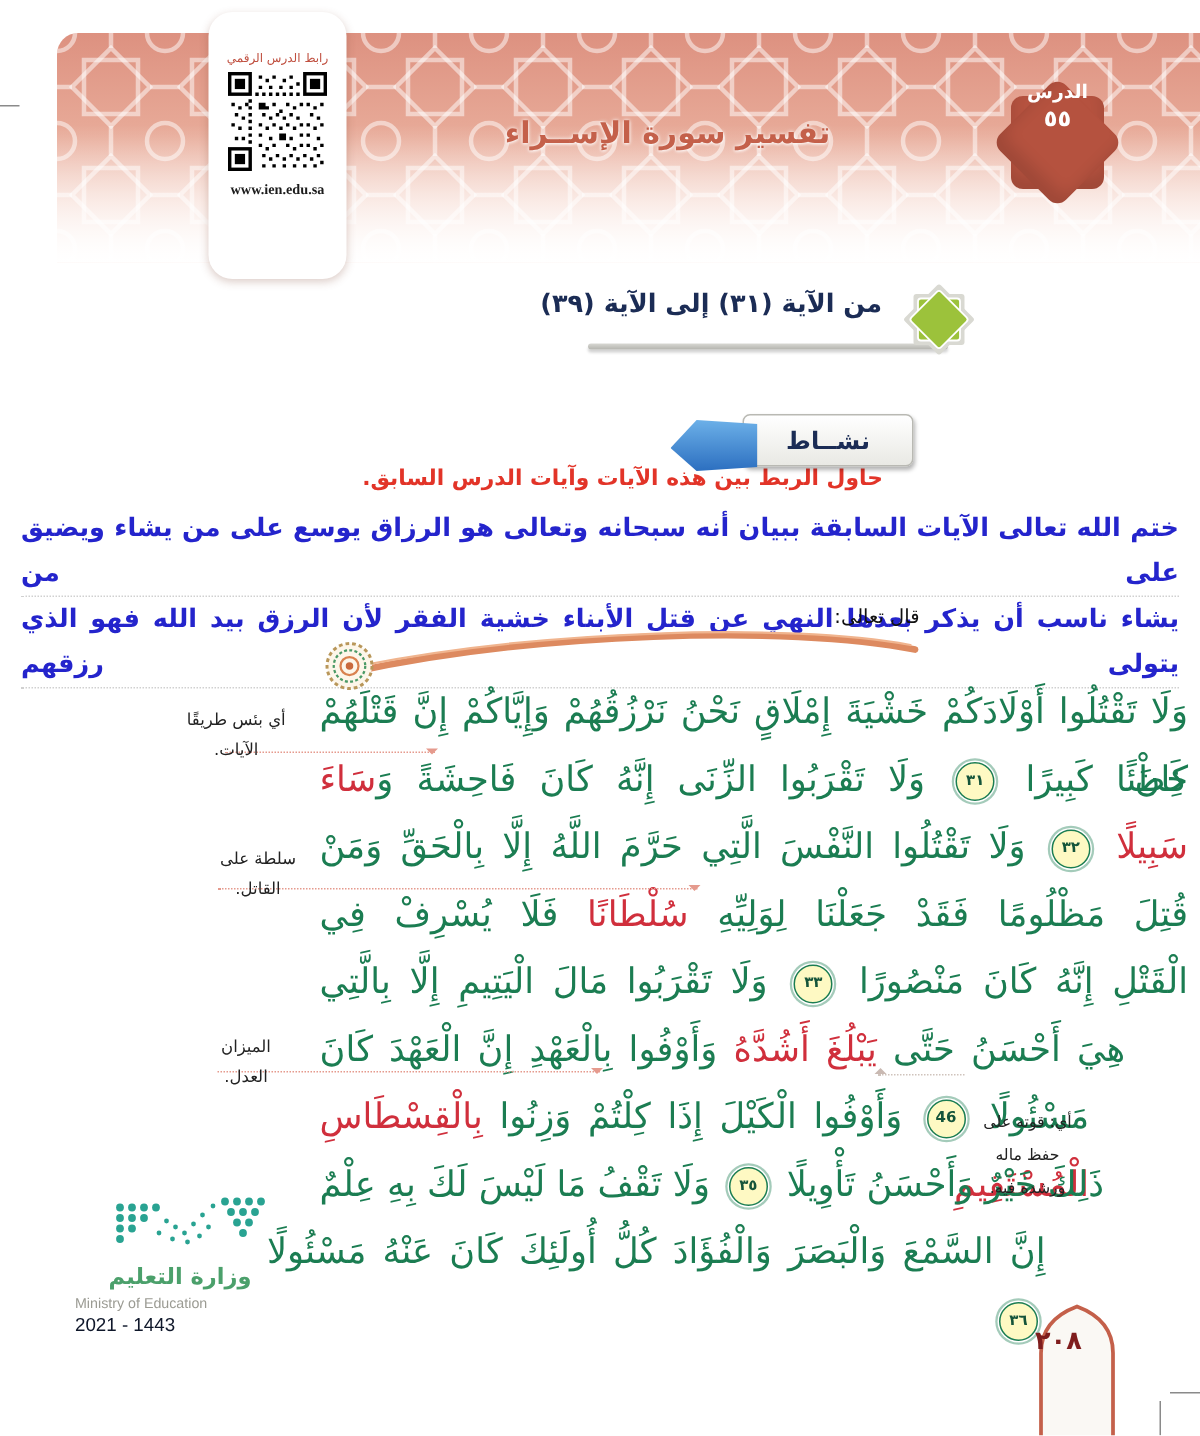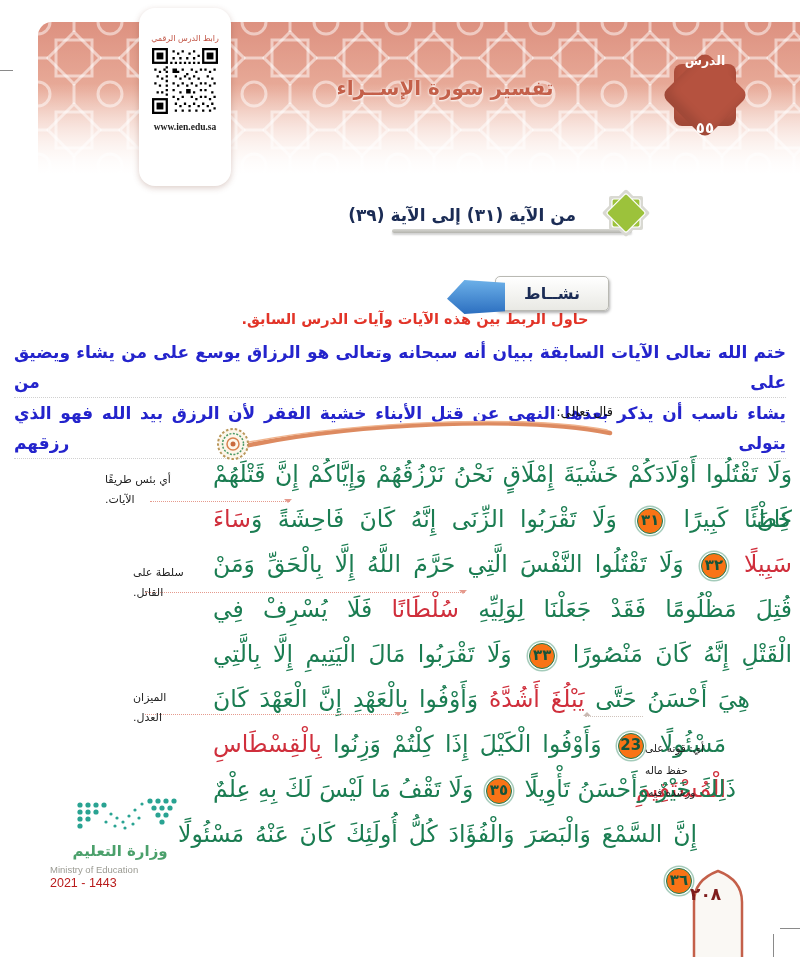--- a/index.html
+++ b/index.html
@@ -20,26 +20,26 @@
 
   .page-title{position:absolute;left:300px;top:76px;width:290px;text-align:center;direction:rtl;
               font-size:20px;font-weight:bold;color:#c4604a;z-index:4;
               text-shadow:0 0 3px rgba(255,255,255,.9),0 1px 2px rgba(255,255,255,.8);}
 
   .lesson-badge{position:absolute;left:663px;top:53px;width:84px;height:84px;z-index:4;}
   .lesson-badge .sq{position:absolute;left:11px;top:11px;width:62px;height:62px;background:#b5523f;
                     border-radius:8px;box-shadow:inset 0 -8px 10px rgba(0,0,0,.12);}
   .lesson-badge .sq.r45{transform:rotate(45deg);}
   .lesson-badge .txt{position:absolute;inset:0;display:flex;flex-direction:column;align-items:center;
-                     justify-content:space-between;color:#fff;direction:rtl;z-index:2;}
+                     justify-content:flex-start;color:#fff;direction:rtl;z-index:2;}
   .lesson-badge .l1{font-size:12.5px;font-weight:bold;}
   .lesson-badge .l2{font-size:15px;font-weight:bold;margin-top:2px;}
 
   
-  .sec-head{position:absolute;top:189px;right:150px;display:flex;direction:rtl;align-items:center;gap:26px;z-index:3;}
+  .sec-head{position:absolute;top:189px;right:150px;display:flex;direction:rtl;align-items:flex-start;gap:14px;z-index:3;}
   .sec-head .txt{font-size:17px;font-weight:bold;color:#1b2c55;margin-top:4px;}
   .sec-bar{position:absolute;top:229px;right:168px;width:240px;height:4px;background:linear-gradient(#d8d8d3,#b4b4ae);
            border-radius:2px;box-shadow:0 2px 2px rgba(0,0,0,.18);}
 
   
   .act-box{position:absolute;left:495px;top:276px;width:112px;height:33px;
            background:linear-gradient(#ffffff,#e9e9e4);border:1px solid #b9b9b3;border-radius:5px;
            box-shadow:1px 2px 3px rgba(0,0,0,.3);display:flex;align-items:center;justify-content:center;
            font-size:16px;font-weight:bold;color:#1b2c55;direction:rtl;z-index:2;}
   .act-arrow{position:absolute;left:447px;top:280px;width:58px;height:34px;z-index:3;
@@ -60,45 +60,45 @@
   .ornament{position:absolute;left:205px;top:416px;width:410px;height:46px;}
   .quran{position:absolute;left:213px;right:8px;top:452px;direction:rtl;}
   .qline{font-size:23.5px;line-height:45px;height:45px;color:#1b7d52;text-align:justify;
          text-align-last:justify;overflow:visible;}
   .qline .qred{color:#d02f3c;}
   .qline-6{padding-right:42px;}
   .qline-7{padding-right:66px;}
   .qline-8{padding-right:56px;}
   .qline-9{padding-right:95px;margin-left:-35px;}
   .vnum{display:inline-flex;align-items:center;justify-content:center;width:24px;height:24px;
-        border:1.5px solid #1b7d52;border-radius:50%;font-size:15px;font-weight:bold;color:#14543a;
-        margin:0 5px;vertical-align:middle;background:#f97316;
+        border:1.5px solid #1b7d52;border-radius:50%;font-size:10px;font-weight:bold;color:#14543a;
+        margin:0 5px;vertical-align:middle;background:#fef9c3;
         box-shadow:0 0 0 1px #fff,0 0 0 2.5px rgba(27,125,82,.4);}
 
-  .ann{position:absolute;direction:rtl;font-size:11px;color:#222;line-height:20px;text-align:left;z-index:2;}
+  .ann{position:absolute;direction:rtl;font-size:11px;color:#222;line-height:20px;text-align:center;z-index:2;}
   .ann1{left:105px;top:470px;width:105px;}
   .ann2{left:133px;top:563px;width:78px;}
   .ann3{left:133px;top:688px;width:62px;}
   .ann4{left:645px;top:693px;width:80px;font-size:10.5px;line-height:22px;margin-top:44px;}
 
   .ld{position:absolute;border-top:1.5px dotted #e59a8d;z-index:1;}
   .ld::after{content:"";position:absolute;right:-2px;top:-3px;border:4px solid transparent;border-top-color:#e59a8d;}
   .ld-up::after{display:none;}
   .ld-up::before{content:"";position:absolute;left:-2px;top:-9px;border:4px solid transparent;border-bottom-color:#c9b9b2;}
   .ld1{left:150px;top:501px;width:140px;}
   .ld2{left:145px;top:592px;width:320px;}
   .ld3{left:145px;top:714px;width:255px;}
   .ld4{left:585px;top:716px;width:58px;border-top-color:#cfc3bc;}
 
   
   .moe-dots{position:absolute;left:75px;top:798px;}
   .moe-ar{position:absolute;left:55px;top:842px;width:130px;text-align:center;font-size:15px;font-weight:bold;
           color:#4ba06b;direction:rtl;}
   .moe-en{position:absolute;left:50px;top:864px;font-size:9.5px;color:#9b9b93;font-family:"Liberation Sans",sans-serif;}
-  .moe-years{position:absolute;left:50px;top:876px;font-size:12.5px;color:#b91c1c;font-family:"Liberation Sans",sans-serif;}
+  .moe-years{position:absolute;left:50px;top:876px;font-size:12.5px;color:#0f172a;font-family:"Liberation Sans",sans-serif;}
 
   .dome{position:absolute;left:690px;top:868px;width:56px;height:92px;}
   .page-num{position:absolute;left:690px;top:884px;width:56px;text-align:left;font-size:17px;
             font-weight:bold;color:#7f1d1d;direction:rtl;}
 
   .crop{position:absolute;background:#8a8a8a;}
   .crop-tl{left:0;top:70px;width:13px;height:1px;}
   .crop-br-h{left:780px;top:928px;width:20px;height:1px;}
   .crop-br-v{left:773px;top:934px;width:1px;height:23px;}
 </style>
@@ -210,21 +210,21 @@
     <circle cx="28" cy="28" r="2.5" fill="#c96a3d"></circle>
   </svg>
 
   <div class="quran">
       <div class="qline qline-1"><span class="">وَلَا تَقْتُلُوا أَوْلَادَكُمْ خَشْيَةَ إِمْلَاقٍ نَحْنُ نَرْزُقُهُمْ وَإِيَّاكُمْ إِنَّ قَتْلَهُمْ كَانَ</span></div>
       <div class="qline qline-2"><span class="">خِطْئًا كَبِيرًا </span><span class="vnum">٣١</span><span class=""> وَلَا تَقْرَبُوا الزِّنَى إِنَّهُ كَانَ فَاحِشَةً وَ</span><span class="qred">سَاءَ</span></div>
       <div class="qline qline-3"><span class="qred">سَبِيلًا </span><span class="vnum">٣٢</span><span class=""> وَلَا تَقْتُلُوا النَّفْسَ الَّتِي حَرَّمَ اللَّهُ إِلَّا بِالْحَقِّ وَمَنْ</span></div>
       <div class="qline qline-4"><span class="">قُتِلَ مَظْلُومًا فَقَدْ جَعَلْنَا لِوَلِيِّهِ </span><span class="qred">سُلْطَانًا</span><span class=""> فَلَا يُسْرِفْ فِي</span></div>
       <div class="qline qline-5"><span class="">الْقَتْلِ إِنَّهُ كَانَ مَنْصُورًا </span><span class="vnum">٣٣</span><span class=""> وَلَا تَقْرَبُوا مَالَ الْيَتِيمِ إِلَّا بِالَّتِي</span></div>
       <div class="qline qline-6"><span class="">هِيَ أَحْسَنُ حَتَّى </span><span class="qred">يَبْلُغَ أَشُدَّهُ</span><span class=""> وَأَوْفُوا بِالْعَهْدِ إِنَّ الْعَهْدَ كَانَ</span></div>
-      <div class="qline qline-7"><span class="">مَسْئُولًا </span><span class="vnum">23</span><span class=""> وَأَوْفُوا الْكَيْلَ إِذَا كِلْتُمْ وَزِنُوا </span><span class="qred">بِالْقِسْطَاسِ الْمُسْتَقِيمِ</span></div>
+      <div class="qline qline-7"><span class="">مَسْئُولًا </span><span class="vnum">46</span><span class=""> وَأَوْفُوا الْكَيْلَ إِذَا كِلْتُمْ وَزِنُوا </span><span class="qred">بِالْقِسْطَاسِ الْمُسْتَقِيمِ</span></div>
       <div class="qline qline-8"><span class="">ذَلِكَ خَيْرٌ وَأَحْسَنُ تَأْوِيلًا </span><span class="vnum">٣٥</span><span class=""> وَلَا تَقْفُ مَا لَيْسَ لَكَ بِهِ عِلْمٌ</span></div>
       <div class="qline qline-9"><span class="">إِنَّ السَّمْعَ وَالْبَصَرَ وَالْفُؤَادَ كُلُّ أُولَئِكَ كَانَ عَنْهُ مَسْئُولًا </span><span class="vnum">٣٦</span></div>
     </div>
 
   <div class="ann ann1">
     <div>أي بئس طريقًا</div>
     <div>الآيات.</div>
   </div>
   <div class="ann ann2">
     <div>سلطة على</div>

